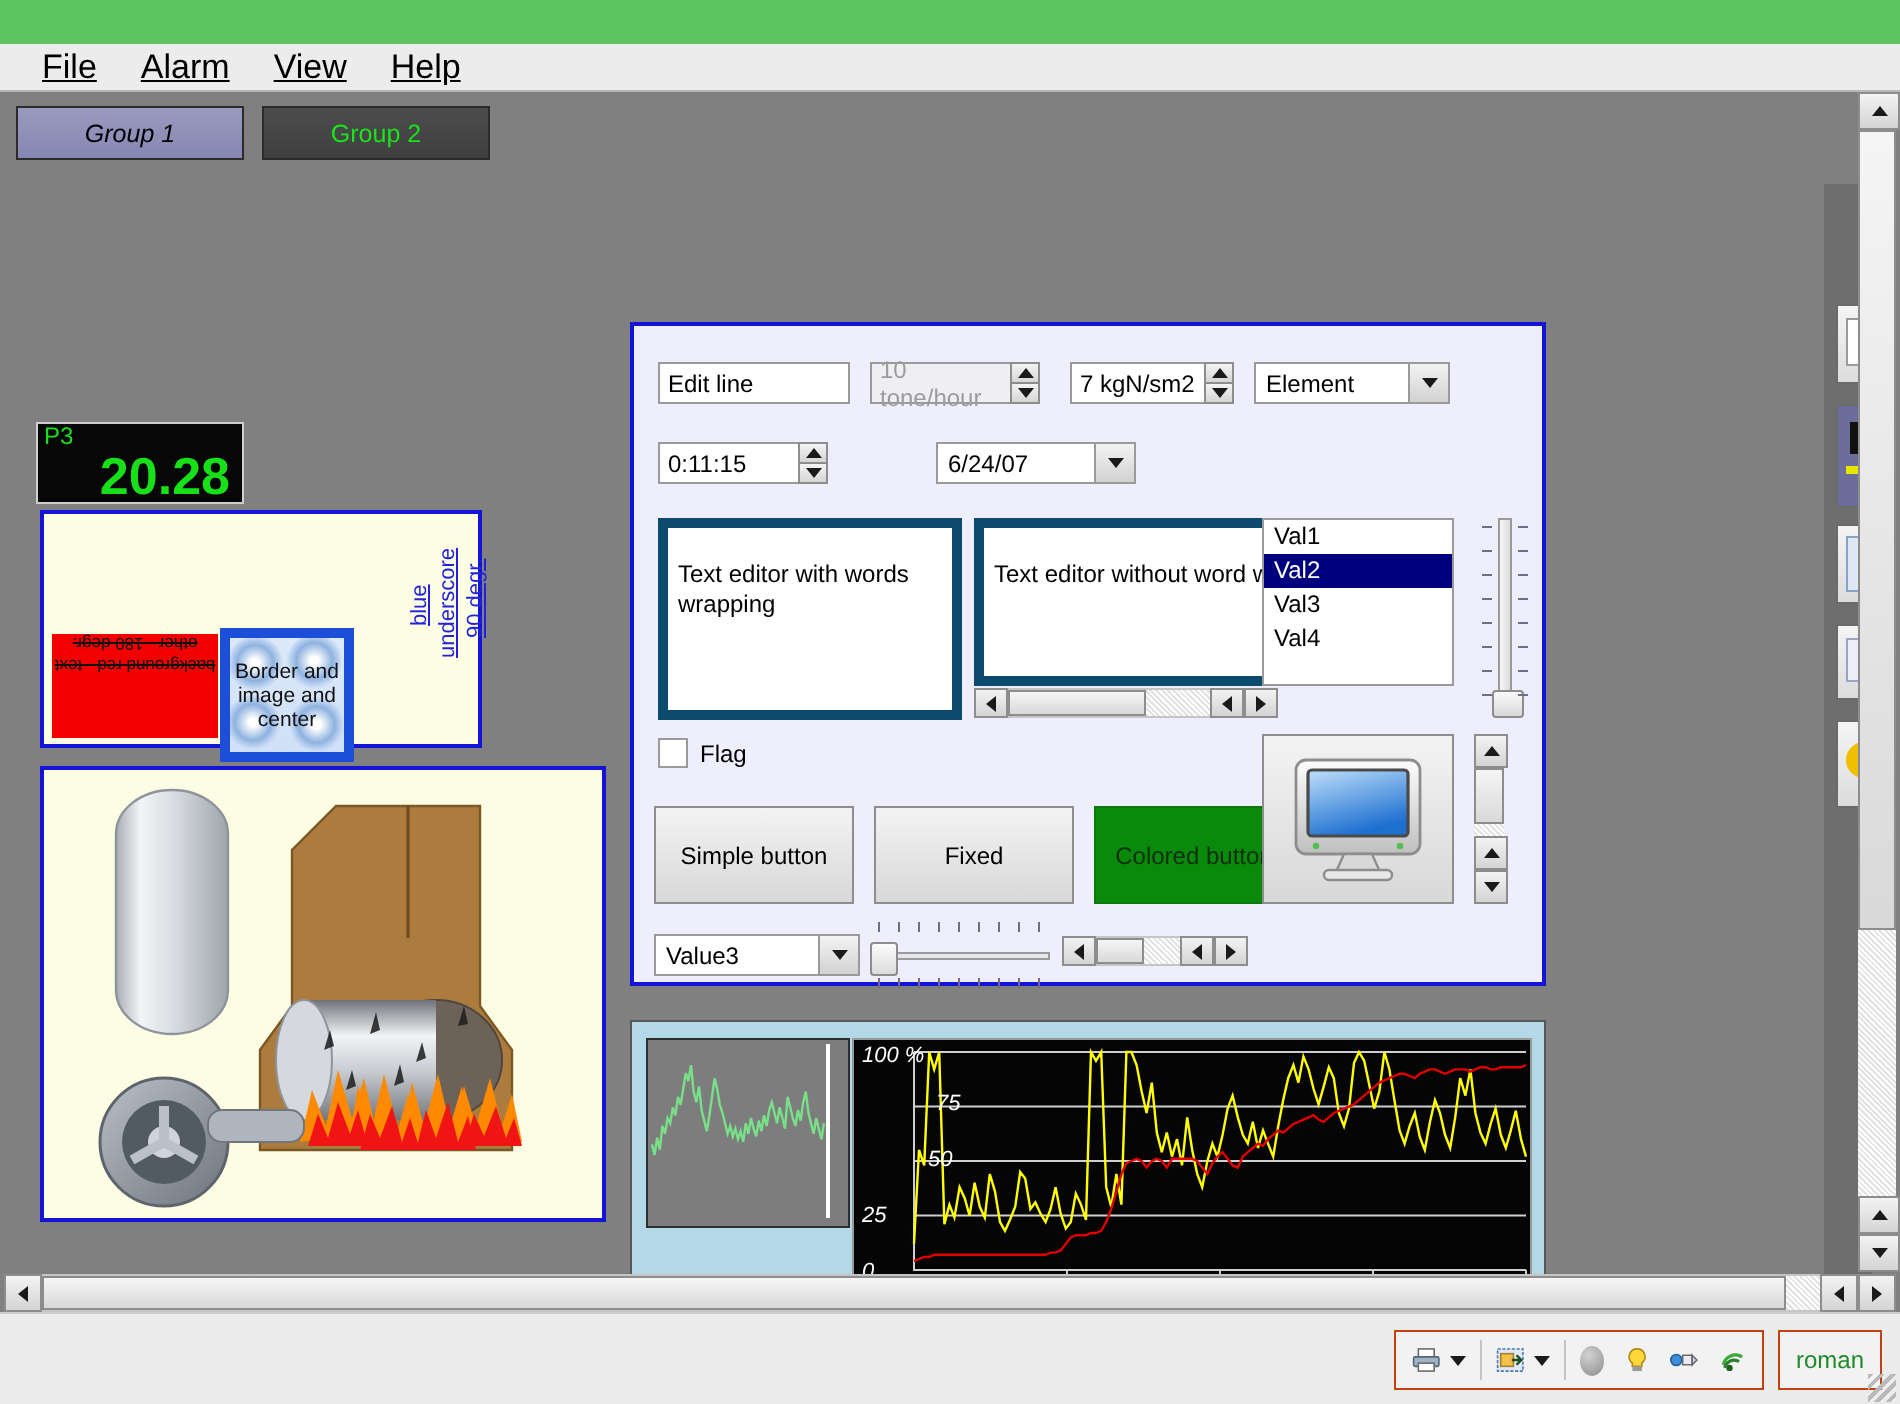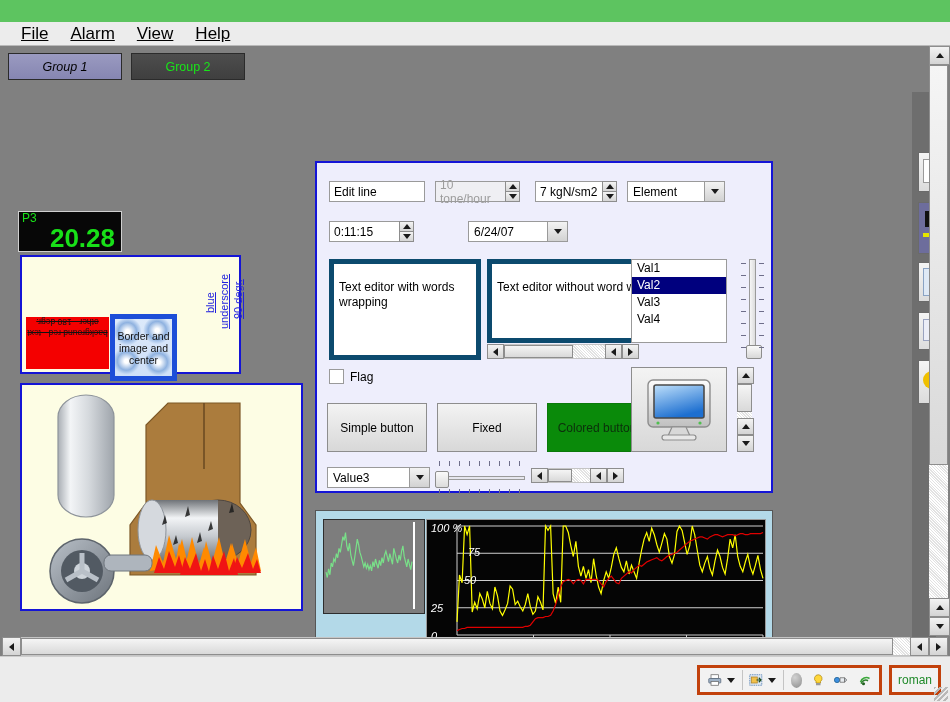--- a/index.html
+++ b/index.html
@@ -119,21 +119,21 @@
   .rthumb{position:absolute;left:6px;width:26px;border:1px solid #6a6a6a;box-sizing:border-box;
     background:linear-gradient(to bottom,#f4f4f4,#dcdcdc);}
 
   
   .winvscroll{position:absolute;left:929px;top:46px;width:19px;height:590px;display:flex;flex-direction:column;}
   .winhscroll{position:absolute;left:2px;top:637px;width:946px;height:19px;display:flex;}
 
   
   .statusbar{position:absolute;left:0;top:656px;width:950px;height:46px;background:#ececec;
     border-top:1px solid #cdcdcd;}
-  .sb-panel{position:absolute;top:8px;height:30px;border:3px solid #c2410c;background:#f2f2f2;
+  .sb-panel{position:absolute;top:8px;height:30px;border:1px solid #c2410c;background:#f2f2f2;
     display:flex;align-items:center;box-sizing:border-box;}
   .sb-sep{width:1px;height:20px;background:#c4c4c4;margin:0 7px;}
   .sb-user{color:#1f8a2a;font-size:12px;padding:0 8px;}
   .grip{position:absolute;right:2px;bottom:2px;width:14px;height:14px;
     background:repeating-linear-gradient(135deg,#b9b9b9 0 2px,transparent 2px 4px);}
 </style>
 </head>
 <body>
 
 <div id="app">

